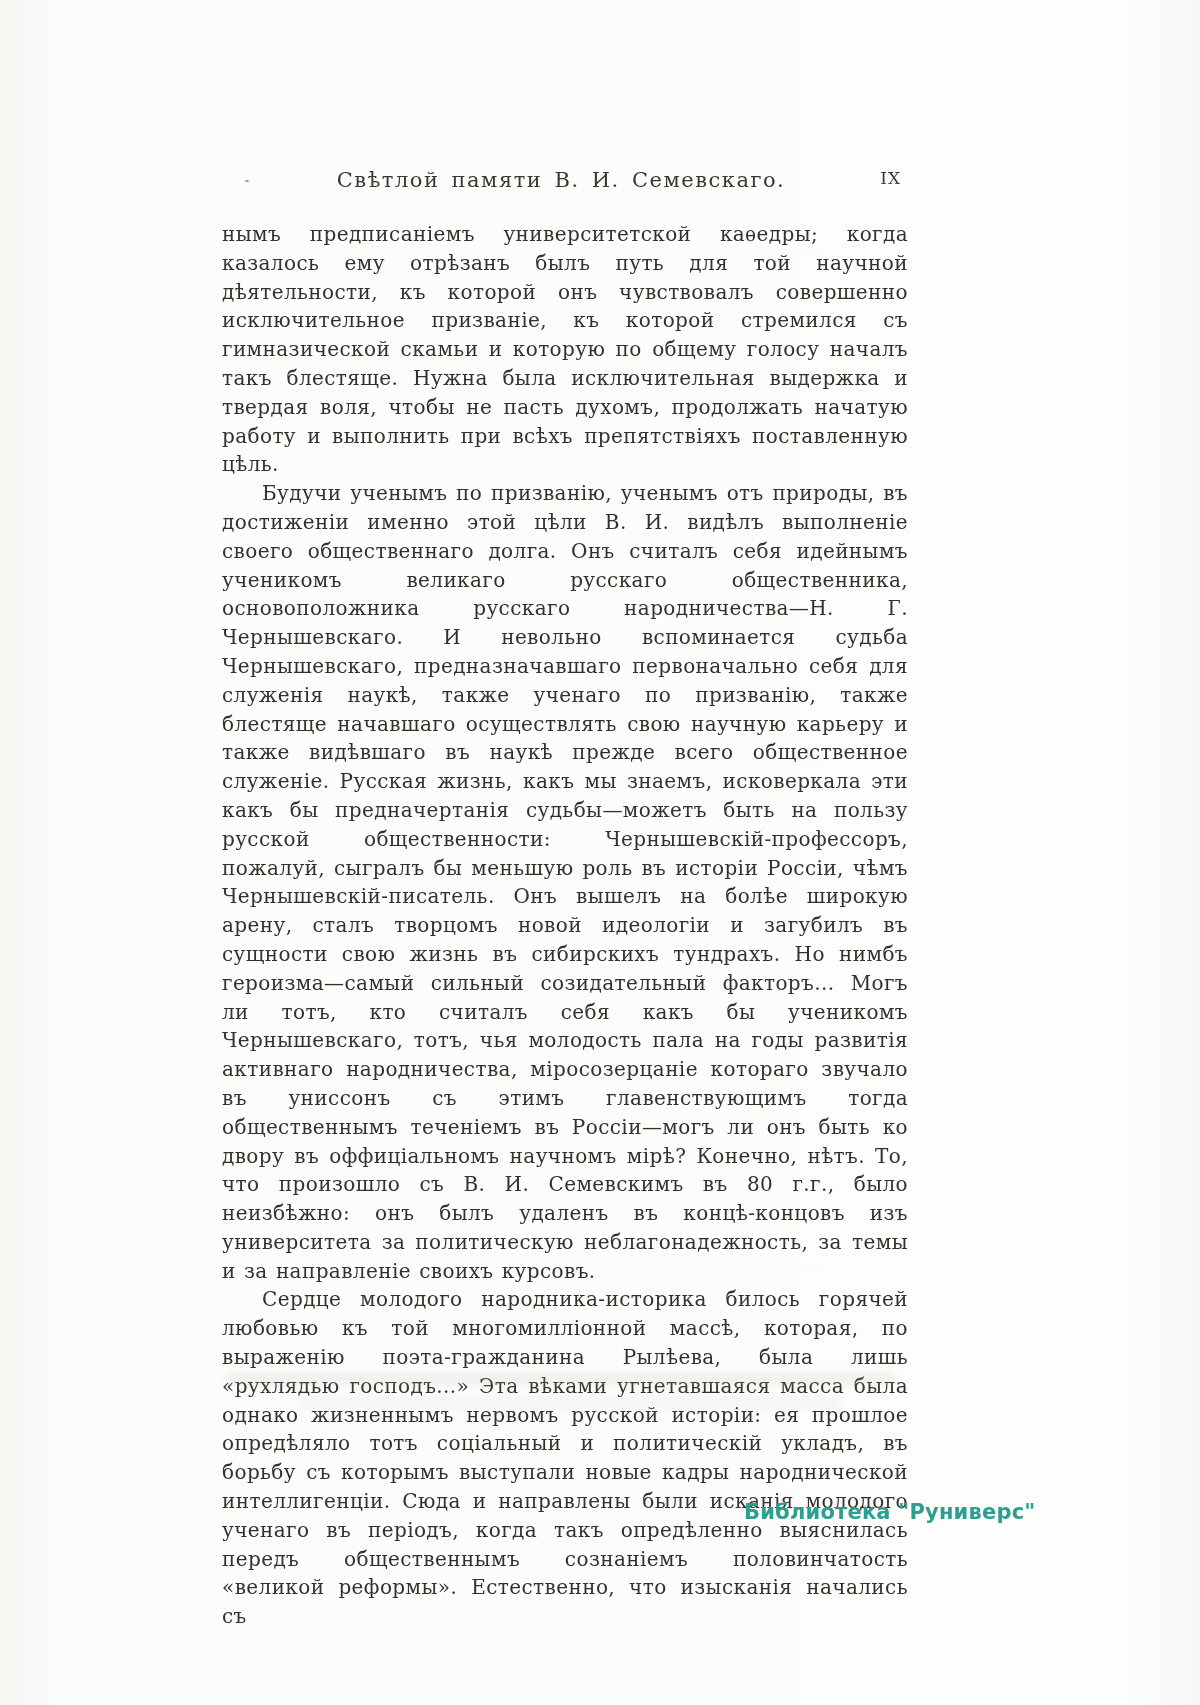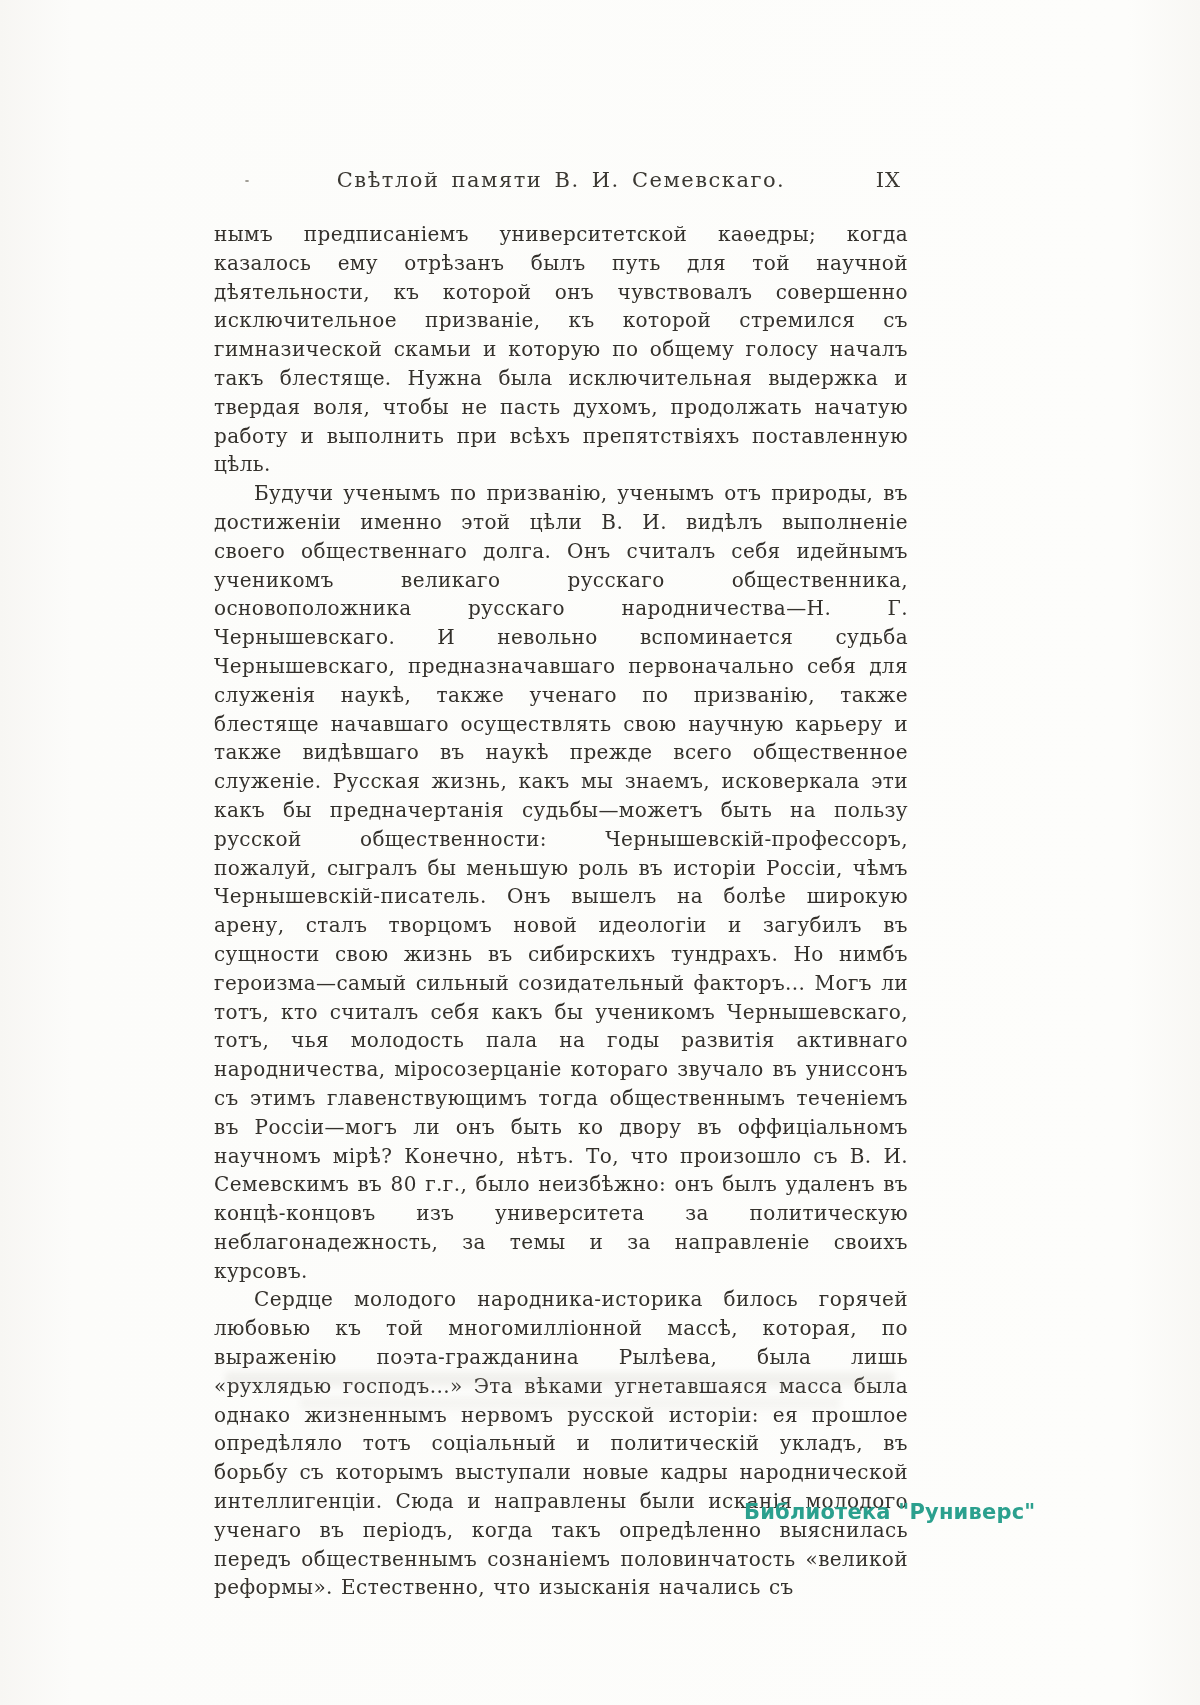--- a/index.html
+++ b/index.html
@@ -37,21 +37,21 @@
     font-size: 21px;
     letter-spacing: 1.5px;
     word-spacing: 4px;
     color: #3b3832;
   }
 
   .page-number {
     position: absolute;
     top: 0;
     right: 6px;
-    font-size: 21px;
+    font-size: 17px;
     letter-spacing: 1px;
     color: #3b3832;
   }
 
   .header-dot {
     position: absolute;
     top: 12px;
     left: 30px;
     width: 4px;
     height: 2px;
@@ -68,20 +68,21 @@
     font-size: 20px;
     line-height: 28.8px;
     text-align: justify;
     letter-spacing: 0.4px;
     word-spacing: 1.5px;
     color: #34312c;
   }
 
   .body-text p {
     text-indent: 40px;
+    margin-left: 8px;
   }
 
   .body-text p.no-indent {
     text-indent: 0;
   }
 
   
   .bleedthrough {
     position: absolute;
     left: 225px;

